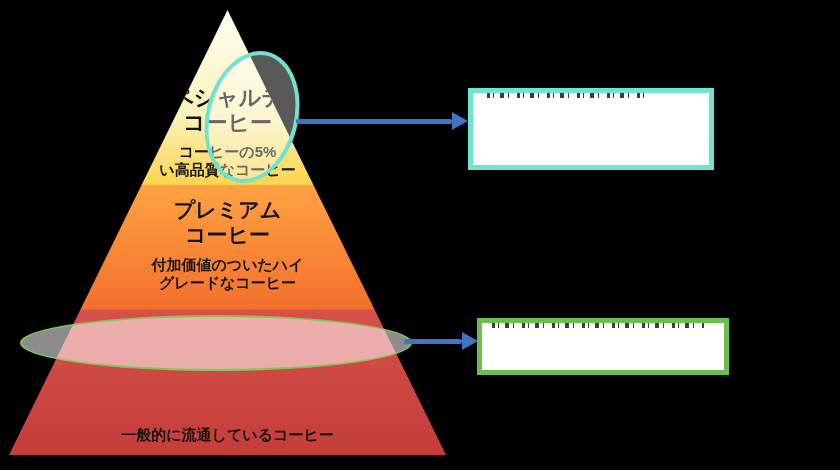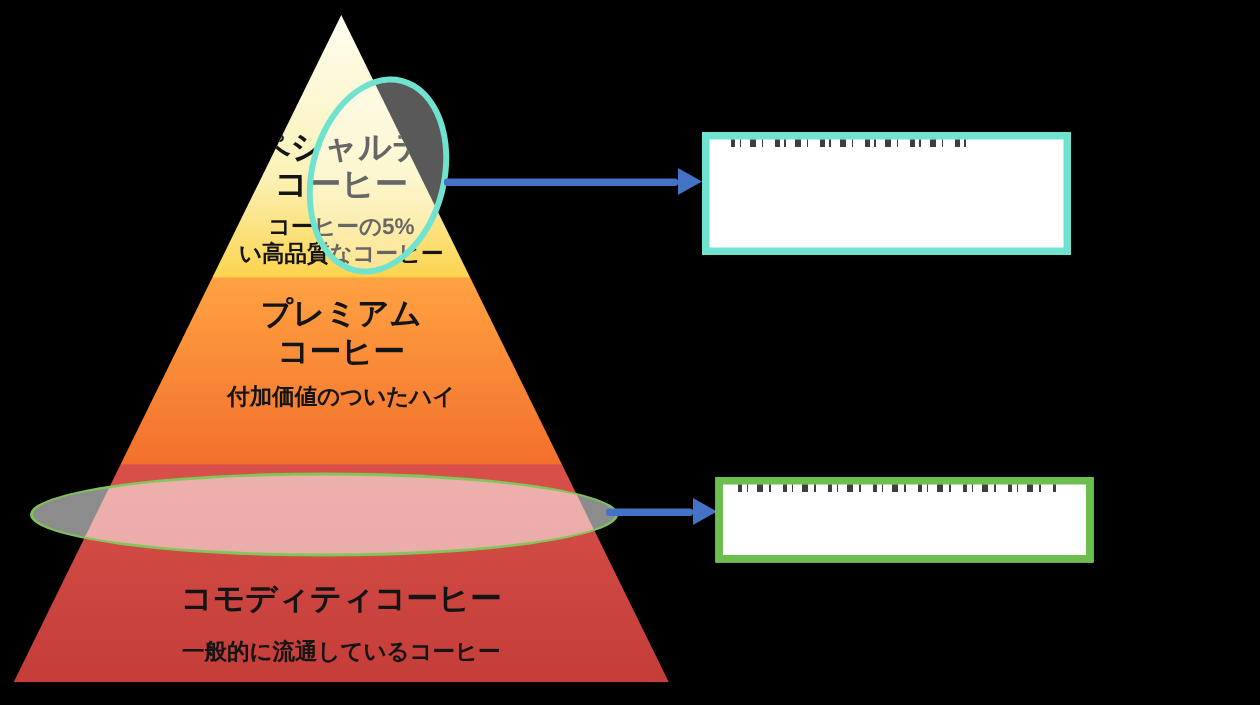--- a/index.html
+++ b/index.html
@@ -64,22 +64,22 @@
 
   <div id="pyramid">
     <div class="pline t-big" style="top:76px">スペシャルティ</div>
     <div class="pline t-big" style="top:101px">コーヒー</div>
     <div class="pline t-sm" style="top:133px">コーヒーの5%</div>
     <div class="pline t-sm" style="top:151px">い高品質なコーヒー</div>
 
     <div class="pline t-mid" style="top:188px">プレミアム</div>
     <div class="pline t-mid" style="top:213px">コーヒー</div>
     <div class="pline t-sm" style="top:246px">付加価値のついたハイ</div>
+    <div class="pline t-sm" style="top:264px">グレードなコーヒー</div>
 
-    <div class="pline t-mid" style="top:378px">コモディティコーヒー</div>
     <div class="pline t-sm" style="top:416px">一般的に流通しているコーヒー</div>
   </div>
 
   <div id="ellipse-specialty"></div>
 
   <div id="ellipse-boundary"></div>
 
   <div class="arrow" id="arrow-specialty">
     <div class="shaft"></div>
     <div class="head"></div>

